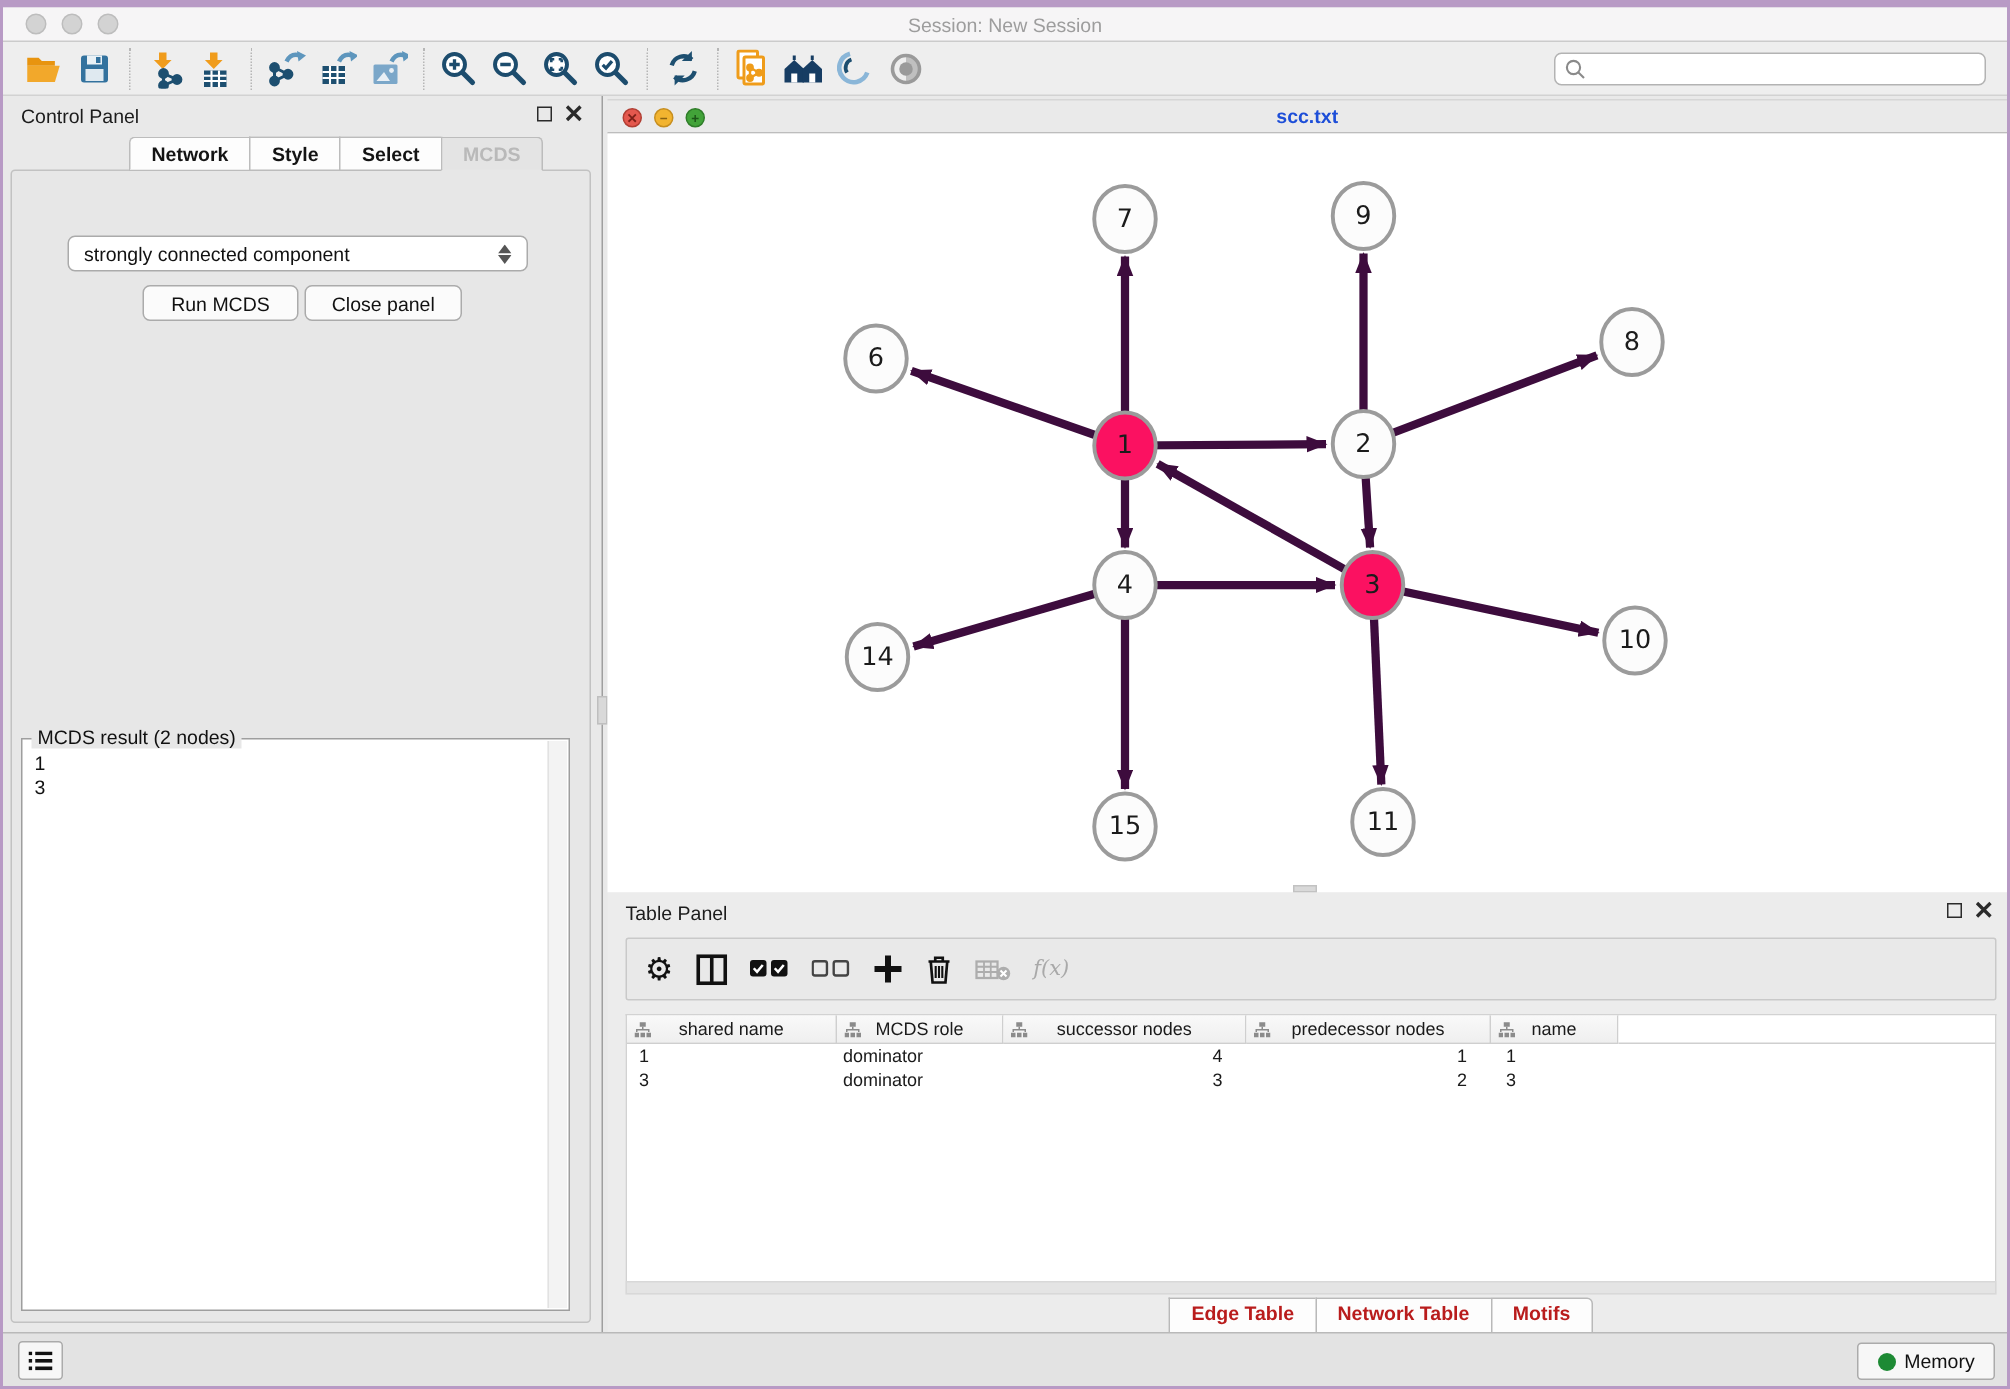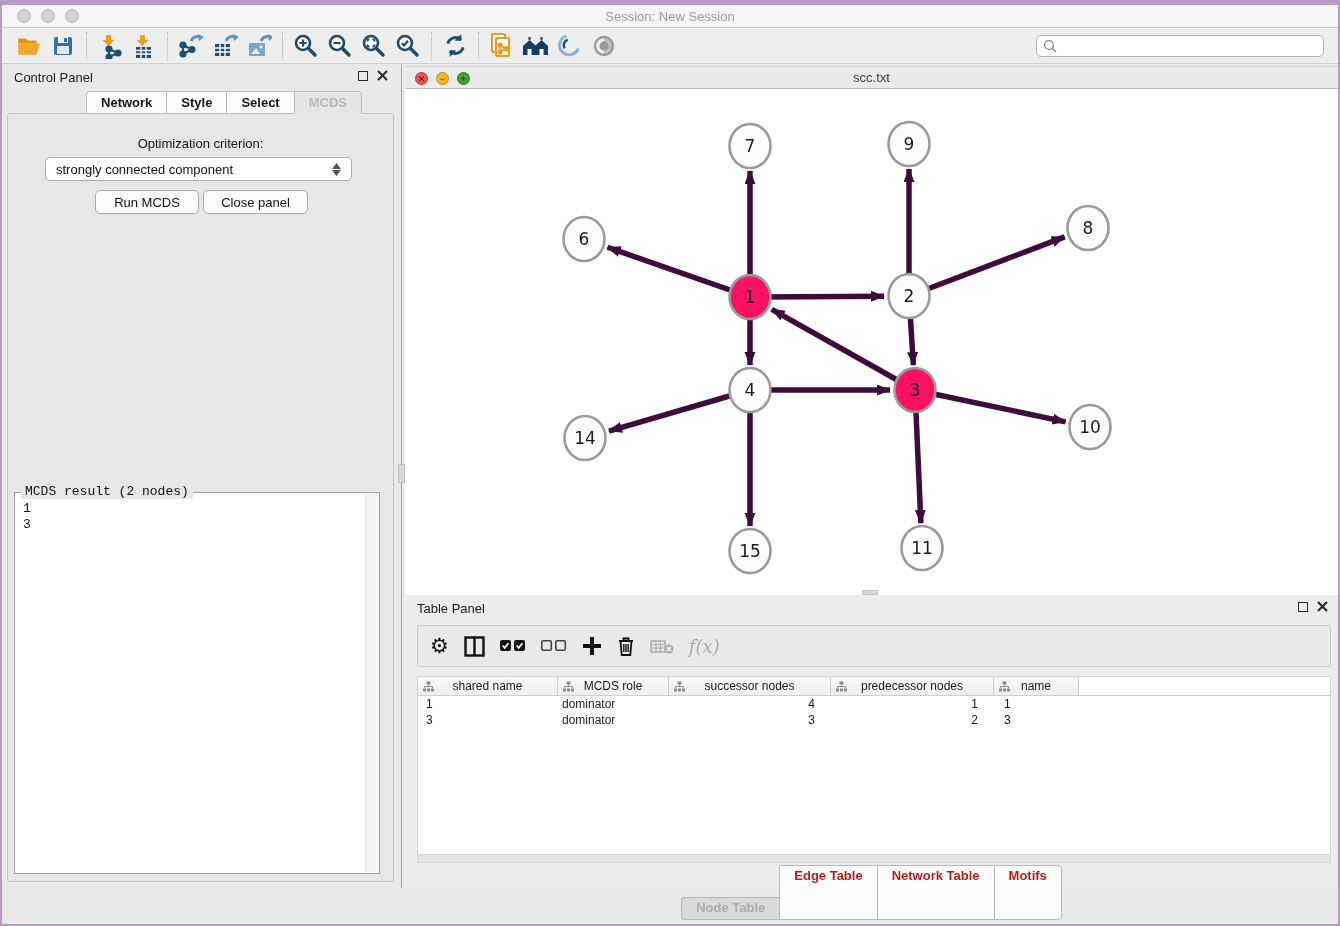--- a/index.html
+++ b/index.html
@@ -50,21 +50,21 @@
                border:1px solid #ababab; border-radius:5px; font-size:13px; color:#111;
                display:flex; align-items:center; padding:0 10px; }
   .criterion .chev { margin-left:auto; display:flex; flex-direction:column; gap:1px; }
   .btn { position:absolute; top:76px; height:24px; background:#fbfbfb; border:1px solid #ababab;
          border-radius:5px; font-size:13px; color:#111; display:flex; align-items:center;
          justify-content:center; }
   .btn-run { left:87px; width:104px; }
   .btn-close { left:195px; width:105px; }
 
   .mcds-fieldset { position:absolute; left:6px; right:13px; top:378px; bottom:7px;
-                   border:1px solid #9e9e9e; background:#fff;font-family:Liberation Mono, monospace; }
+                   border:1px solid #9e9e9e; background:#fff; }
   .mcds-legend { position:absolute; top:-9px; left:6px; background:#e7e7e7; padding:0 4px;
                  font-size:13px; color:#111; }
   .mcds-lines { position:absolute; left:0; top:3px; right:14px; bottom:0; padding:5px 8px;
                 font-size:13px; color:#111; line-height:16px; }
   .mcds-scroll { position:absolute; top:1px; right:1px; bottom:1px; width:13px; background:#f3f3f3;
                  border-left:1px solid #e2e2e2; }
 
   
   .vsplit { position:absolute; left:396px; top:59px; width:7px; height:824px; background:#e9e9e9; }
   .vsplit .line { position:absolute; left:3px; top:0; bottom:0; width:1px; background:#9f9f9f; }
@@ -76,33 +76,33 @@
 
   
   .net-titlebar { position:absolute; left:403px; top:61px; right:0; height:23px; background:#eaeaea;
                   border-bottom:1px solid #bdbdbd; border-top:1px solid #d6d6d6; }
   .tl { position:absolute; top:5px; width:13px; height:13px; border-radius:50%;
         display:flex; align-items:center; justify-content:center; font-size:9px; font-weight:bold; }
   .tl-red    { left:10px; background:#e4584e; border:1px solid #b13e33; color:#7c1f17; }
   .tl-yellow { left:31px; background:#f2b430; border:1px solid #c78e1e; color:#8a6212; }
   .tl-green  { left:52px; background:#42a339; border:1px solid #2f7d29; color:#1c5618; }
   .net-title { position:absolute; left:0; right:0; top:0; line-height:22px; text-align:center;
-               font-size:13px; color:#404040; }
+               font-size:13px; color:#1d4ed8;font-weight:bold; }
   .canvas { position:absolute; left:403px; top:84px; right:0; height:501px; background:#fff; }
   .canvas svg { display:block; }
   .graph-label { font-family:"DejaVu Sans",sans-serif; font-size:17px; fill:#1b1b1b; }
 
   
   .table-panel { position:absolute; left:403px; top:590px; right:0; height:293px; background:#ececec; }
   .tp-toolbar { position:absolute; left:12px; right:7px; top:30px; height:42px; background:#e9e9e9;
                 border:1px solid #c9c9c9; border-radius:2px; display:flex; align-items:center;
                 gap:15px; padding:0 12px; }
   .tp-ico { display:flex; align-items:center; justify-content:center; height:26px; }
   .gear-glyph { font-family:"DejaVu Sans",sans-serif; font-size:21px; color:#111; line-height:22px; }
-  .fx-glyph { font-family:"DejaVu Serif",serif; font-style:italic; font-size:18px; color:#a9a9a9; }
+  .fx-glyph { font-family:"DejaVu Serif",serif; font-style:italic; font-size:14px; color:#a9a9a9; }
 
   .table-wrap { position:absolute; left:12px; right:7px; top:81px; height:178px; background:#fff;
                 border:1px solid #d2d2d2; border-bottom:none; }
   .thead { display:flex; height:19px; }
   .th { position:relative; background:linear-gradient(#f9f9f9,#efefef); border-right:1px solid #cfcfcf;
         border-bottom:1px solid #cfcfcf; font-size:12px; color:#1a1a1a; display:flex;
         align-items:center; justify-content:center; }
   .th .hico { position:absolute; left:5px; top:4px; }
   .th.filler { background:#fff; border-right:none; }
   .tr { display:flex; height:16px; }
@@ -304,21 +304,20 @@
         </span>
       </span>
     </div>
     <div class="cp-tabs">
         <div class="cp-tab">Network</div>
         <div class="cp-tab">Style</div>
         <div class="cp-tab">Select</div>
         <div class="cp-tab selected">MCDS</div>
       </div>
     <div class="cp-content">
-      <div class="opt-label">Optimization criterion:</div>
       <div class="criterion">
         <span>strongly connected component</span>
         <span class="chev">
           <svg width="9" height="6" viewBox="0 0 9 6">
               <path d="M4.5 0L9 6H0z" fill="#555"></path>
             </svg>
           <svg width="9" height="6" viewBox="0 0 9 6">
               <path d="M4.5 6L0 0h9z" fill="#555"></path>
             </svg>
         </span>
@@ -555,14 +554,32 @@
     </div>
     <div class="scrollstrip"></div>
     <div class="bt-tabs">
         <div class="bt-tab selected">Node Table</div>
         <div class="bt-tab">Edge Table</div>
         <div class="bt-tab">Network Table</div>
         <div class="bt-tab">Motifs</div>
       </div>
   </div>
 
+  <div class="statusbar">
+    <div class="sb-left">
+      <svg width="16" height="13" viewBox="0 0 16 13">
+          <g fill="#111">
+            <rect x="0" y="0" width="2.4" height="2.4"></rect>
+            <rect x="4.5" y="0" width="11.5" height="2.4"></rect>
+            <rect x="0" y="5" width="2.4" height="2.4"></rect>
+            <rect x="4.5" y="5" width="11.5" height="2.4"></rect>
+            <rect x="0" y="10" width="2.4" height="2.4"></rect>
+            <rect x="4.5" y="10" width="11.5" height="2.4"></rect>
+          </g>
+        </svg>
+    </div>
+    <div class="sb-mem">
+      <span class="mem-dot"></span>
+      <span>Memory</span>
+    </div>
+  </div>
 
 </div>
 
 </body></html>

